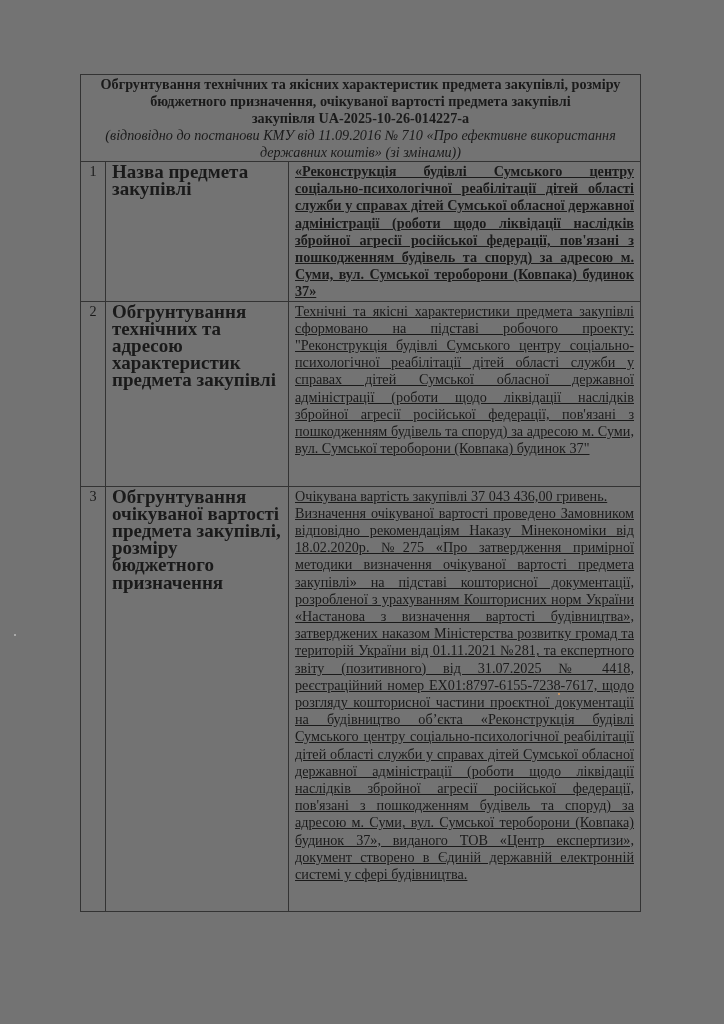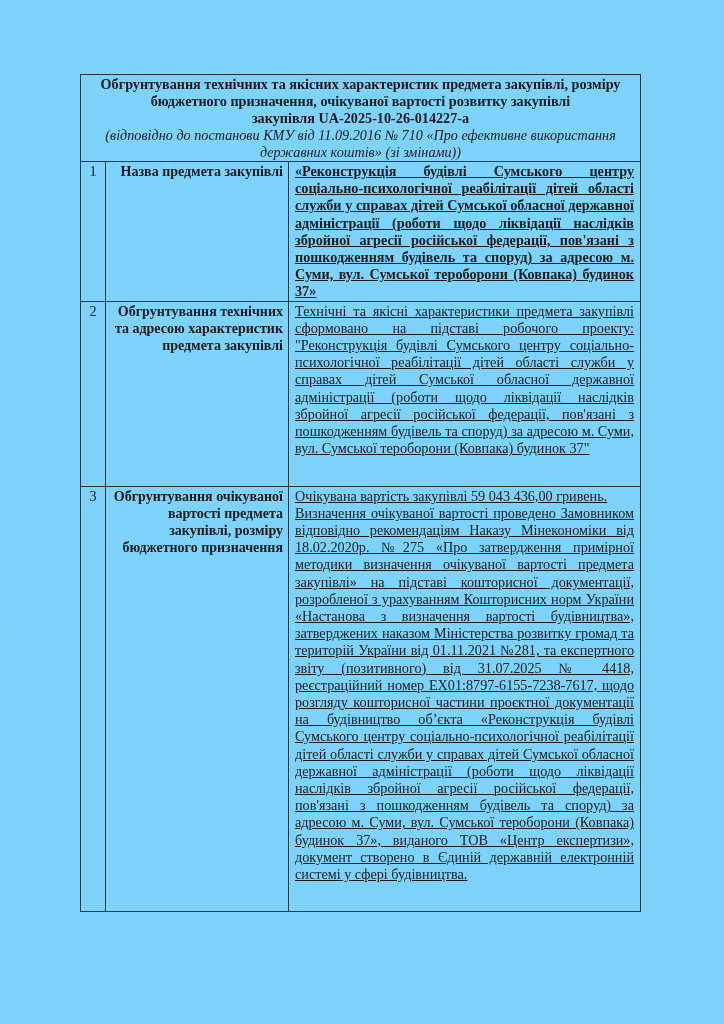--- a/index.html
+++ b/index.html
@@ -1,31 +1,31 @@
 <!DOCTYPE html>
 <html><head>
 <meta charset="utf-8">
 <style>
   html, body { margin: 0; padding: 0; }
   body {
     width: 724px; height: 1024px; background: #ffffff;
     position: relative; overflow: hidden;
     font-family: "Liberation Serif", serif; color: #1a1a1a;
   }
-  .page { position: absolute; left: 0; top: 0; width: 724px; height: 1024px; background: #7dd3fc; }
+  .page { position: absolute; left: 0; top: 0; width: 724px; height: 1024px; background: #737373; }
   table.doc {
     position: absolute; left: 80px; top: 74px; width: 561px;
     border-collapse: collapse; table-layout: fixed;
   }
   table.doc td { border: 1.3px solid #333; vertical-align: top; padding: 0; }
   .hdr-cell { height: 84px; text-align: center; padding: 1px 4px 0 4px !important; }
   .hdr-title { font-weight: bold; font-size: 14.2px; line-height: 17px; }
   .hdr-note { font-style: italic; font-size: 14.2px; line-height: 17px; }
   .num { width: 25px; text-align: center; font-size: 14.2px; line-height: 17.2px; padding-top: 1px !important; }
-  .label { width: 183px; font-weight: bold; font-size: 14px; line-height: 17.2px; padding: 1px 5px 0 6px !important; text-align: right; }
+  .label { width: 183px; font-weight: bold; font-size: 19px; line-height: 17.2px; padding: 1px 5px 0 6px !important; }
   .content { font-size: 14.2px; line-height: 17.2px; padding: 1px 6px 0 6px !important; text-align: justify; text-decoration: underline; }
   .content.bold { font-weight: bold; }
   tr.r1 td { height: 133px; }
   tr.r2 td { height: 183px; }
   tr.r3 td { height: 423px; }
   .speck { position: absolute; width: 2px; height: 2px; background: #bbb; border-radius: 1px; }
 </style>
 </head>
 <body>
 
@@ -33,41 +33,41 @@
   <table class="doc">
     <colgroup>
       <col style="width:25px">
       <col style="width:183px">
       <col>
     </colgroup>
     <tbody>
         <tr>
       <td colspan="3" class="hdr-cell">
         <div class="hdr-title">Обгрунтування технічних та якісних характеристик предмета закупівлі, розміру</div>
-        <div class="hdr-title">бюджетного призначення, очікуваної вартості розвитку закупівлі</div>
+        <div class="hdr-title">бюджетного призначення, очікуваної вартості предмета закупівлі</div>
         <div class="hdr-title">закупівля UA-2025-10-26-014227-а</div>
         <div class="hdr-note">(відповідно до постанови КМУ від 11.09.2016 № 710 «Про ефективне використання</div>
         <div class="hdr-note">державних коштів» (зі змінами))</div>
       </td>
     </tr>
     <tr class="r1">
       <td class="num">1</td>
       <td class="label">Назва предмета закупівлі</td>
       <td class="content bold">«Реконструкція будівлі Сумського центру соціально-психологічної реабілітації дітей області служби у справах дітей Сумської обласної державної адміністрації (роботи щодо ліквідації наслідків збройної агресії російської федерації, пов'язані з пошкодженням будівель та споруд) за адресою м. Суми, вул. Сумської тероборони (Ковпака) будинок 37»</td>
     </tr>
     <tr class="r2">
       <td class="num">2</td>
       <td class="label">Обгрунтування технічних та адресою характеристик предмета закупівлі</td>
       <td class="content">Технічні та якісні характеристики предмета закупівлі сформовано на підставі робочого проекту: "Реконструкція будівлі Сумського центру соціально-психологічної реабілітації дітей області служби у справах дітей Сумської обласної державної адміністрації (роботи щодо ліквідації наслідків збройної агресії російської федерації, пов'язані з пошкодженням будівель та споруд) за адресою м. Суми, вул. Сумської тероборони (Ковпака) будинок 37"</td>
     </tr>
     <tr class="r3">
       <td class="num">3</td>
       <td class="label">Обгрунтування очікуваної вартості предмета закупівлі, розміру бюджетного призначення</td>
       <td class="content">
-        <div style="text-align:left; white-space:nowrap;">Очікувана вартість закупівлі 59 043 436,00 гривень.</div>
+        <div style="text-align:left; white-space:nowrap;">Очікувана вартість закупівлі 37 043 436,00 гривень.</div>
         <div>Визначення очікуваної вартості проведено Замовником відповідно рекомендаціям Наказу Мінекономіки від 18.02.2020р. №275 «Про затвердження примірної методики визначення очікуваної вартості предмета закупівлі» на підставі кошторисної документації, розробленої з урахуванням Кошторисних норм України «Настанова з визначення вартості будівництва», затверджених наказом Міністерства розвитку громад та територій України від 01.11.2021 №281, та експертного звіту (позитивного) від 31.07.2025 № 4418, реєстраційний номер ЕХ01:8797-6155-7238-7617, щодо розгляду кошторисної частини проєктної документації на будівництво об’єкта «Реконструкція будівлі Сумського центру соціально-психологічної реабілітації дітей області служби у справах дітей Сумської обласної державної адміністрації (роботи щодо ліквідації наслідків збройної агресії російської федерації, пов'язані з пошкодженням будівель та споруд) за адресою м. Суми, вул. Сумської тероборони (Ковпака) будинок 37», виданого ТОВ «Центр експертизи», документ створено в Єдиній державній електронній системі у сфері будівництва.</div>
       </td>
     </tr>
   </tbody>
     </table>
   <div class="speck" style="left:14px; top:634px;"></div>
   <div class="speck" style="left:558px; top:693px; background:#e0a060;"></div>
 </div>
 
 </body></html>

